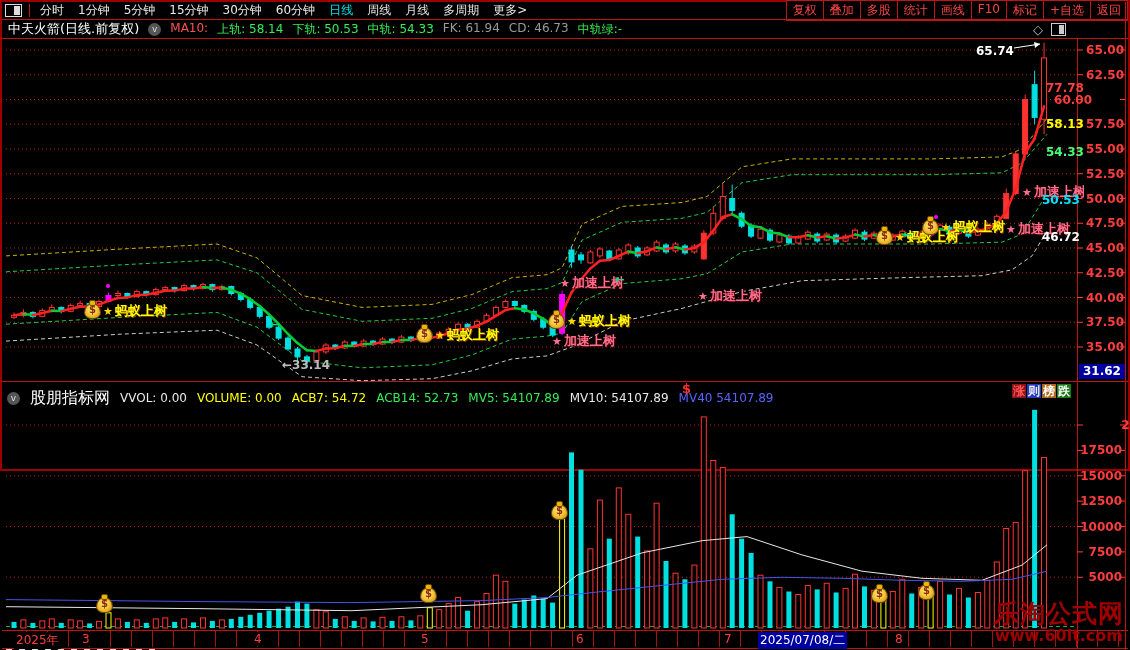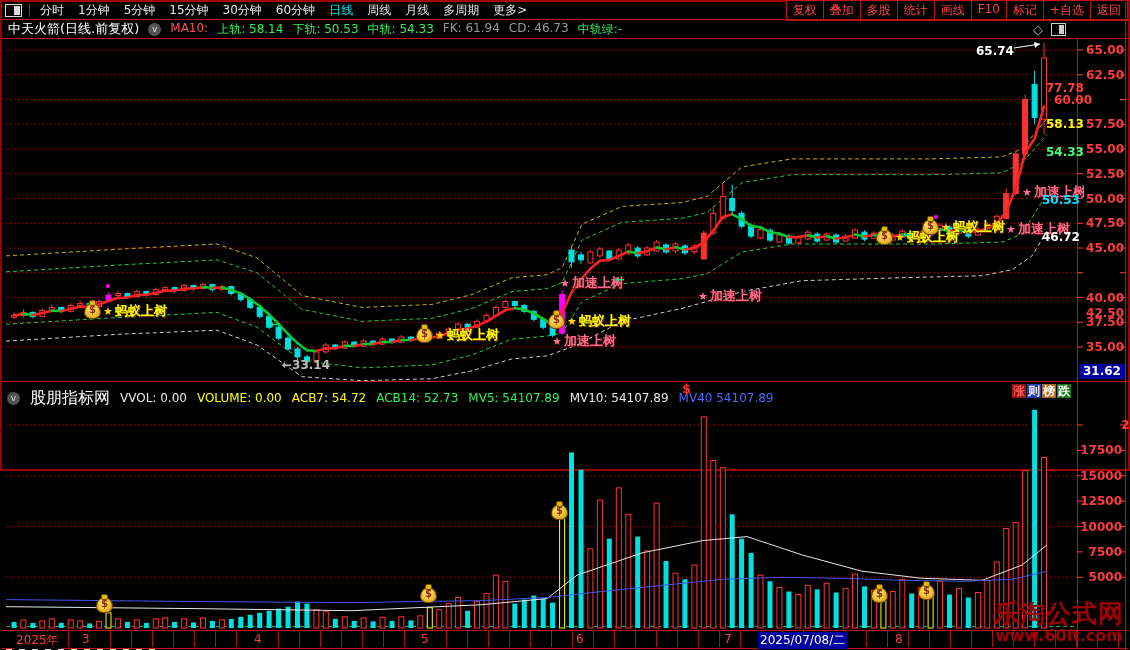--- a/index.html
+++ b/index.html
@@ -653,21 +653,21 @@
   <div id="main-axis">
       <div class="axis-label" style="left: 1076px; top: 41px;">65.00</div>
       <div class="axis-label" style="left: 1076px; top: 65.75px;">62.50</div>
       <div class="axis-label" style="left: 1044px; top: 90.5px;">60.00</div>
       <div class="axis-label" style="left: 1076px; top: 115.25px;">57.50</div>
       <div class="axis-label" style="left: 1076px; top: 140px;">55.00</div>
       <div class="axis-label" style="left: 1076px; top: 164.75px;">52.50</div>
       <div class="axis-label" style="left: 1076px; top: 189.5px;">50.00</div>
       <div class="axis-label" style="left: 1076px; top: 214.25px;">47.50</div>
       <div class="axis-label" style="left: 1076px; top: 239px;">45.00</div>
-      <div class="axis-label" style="left: 1076px; top: 263.75px; margin-top: 40px;">42.50</div>
+      <div class="axis-label" style="left: 1076px; top: 263.75px;">42.50</div>
       <div class="axis-label" style="left: 1076px; top: 288.5px;">40.00</div>
       <div class="axis-label" style="left: 1076px; top: 313.25px;">37.50</div>
       <div class="axis-label" style="left: 1076px; top: 338px;">35.00</div>
     </div>
   <div class="last-box" style="top:362px;">31.62</div>
   <div id="vol-axis">
       <div class="axis-label" style="left: 1115px; top: 416px;">20000</div>
       <div class="axis-label" style="left: 1074px; top: 441.375px;">17500</div>
       <div class="axis-label" style="left: 1074px; top: 466.75px;">15000</div>
       <div class="axis-label" style="left: 1074px; top: 492.125px;">12500</div>

